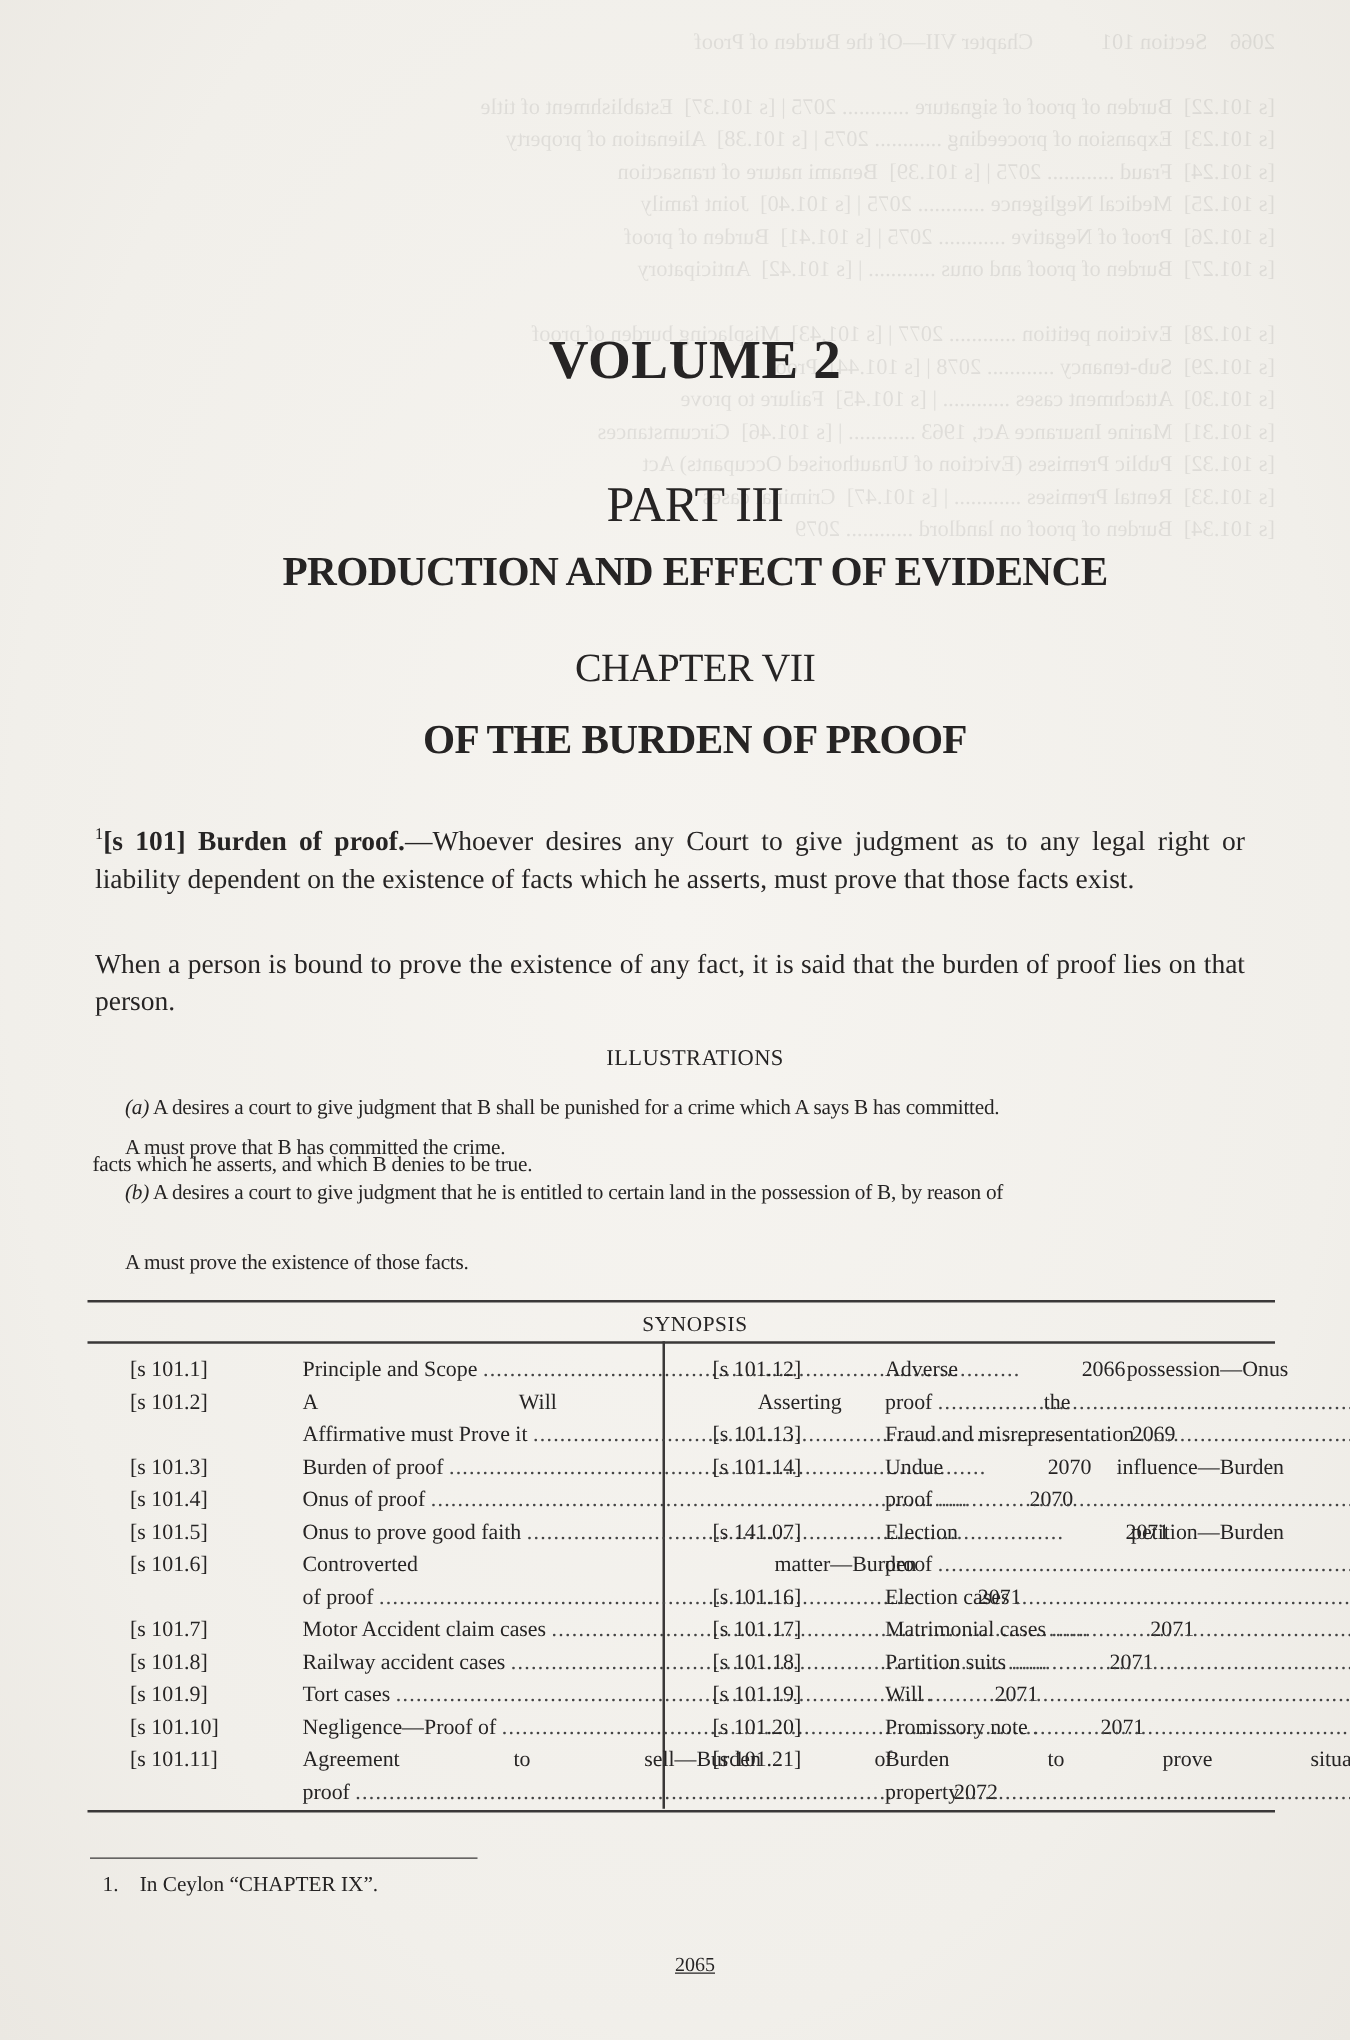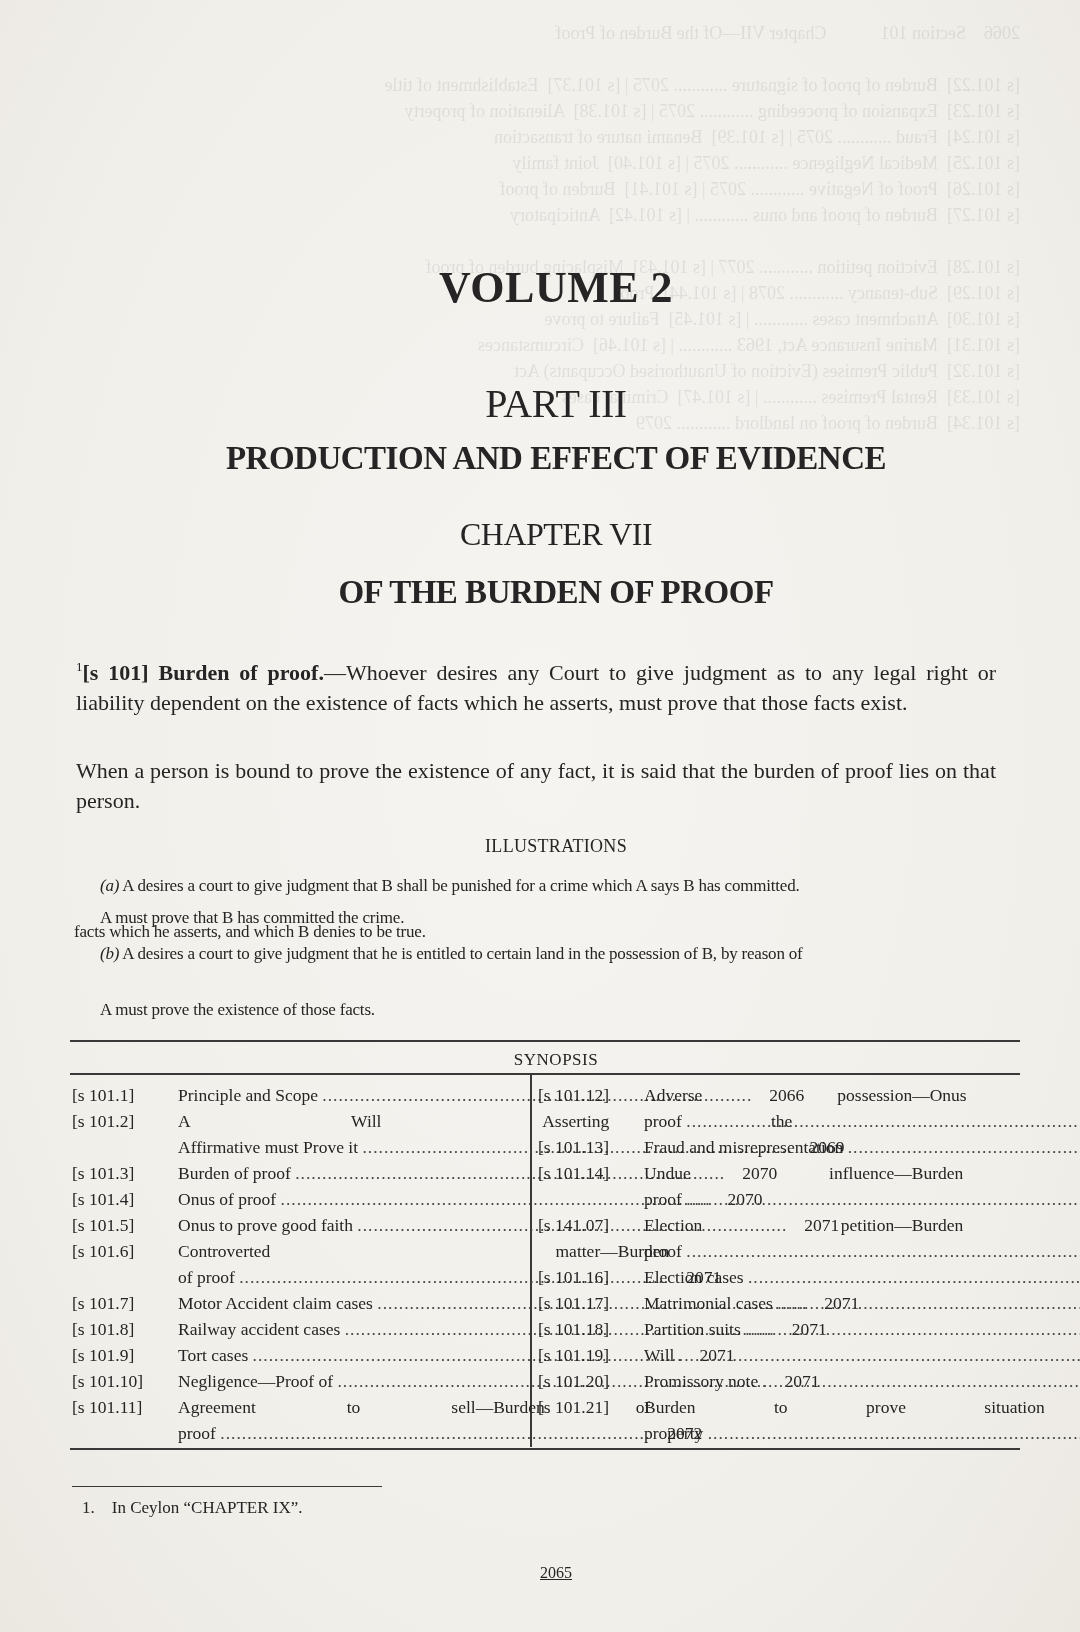--- a/index.html
+++ b/index.html
@@ -56,21 +56,21 @@
   .synopsis-title { top: 1050px; font-size: 17px; letter-spacing: 0.5px; }
 
   .syn-col { position: absolute; top: 1082px; width: 470px; font-size: 17.5px; }
   .syn-left { left: 72px; }
   .syn-right { left: 538px; }
   .vline { position: absolute; left: 530px; top: 1073px; width: 1.5px; height: 374px; background: #3a3838; }
   .entry { display: flex; position: relative; }
   .entry .num { width: 106px; flex: none; }
   .entry .txt { flex: 1; }
   .entry .pg { width: 52px; text-align: right; flex: none; align-self: flex-end; }
-  .line { height: 26px; line-height: 26px; white-space: nowrap; overflow: hidden; }
+  .line { height: 26px; line-height: 26px; white-space: nowrap; overflow: hidden; margin-left: 32px; }
   .dots { letter-spacing: 1px; color: #444; }
 
   .fn-rule { position: absolute; left: 72px; top: 1486px; width: 310px; height: 1.2px; background: #3a3838; }
   .footnote { position: absolute; left: 82px; top: 1498px; font-size: 17px; }
   .pageno { top: 1564px; font-size: 16px; text-decoration: underline; }
 </style>
 </head>
 <body>
 
 <div class="page">

